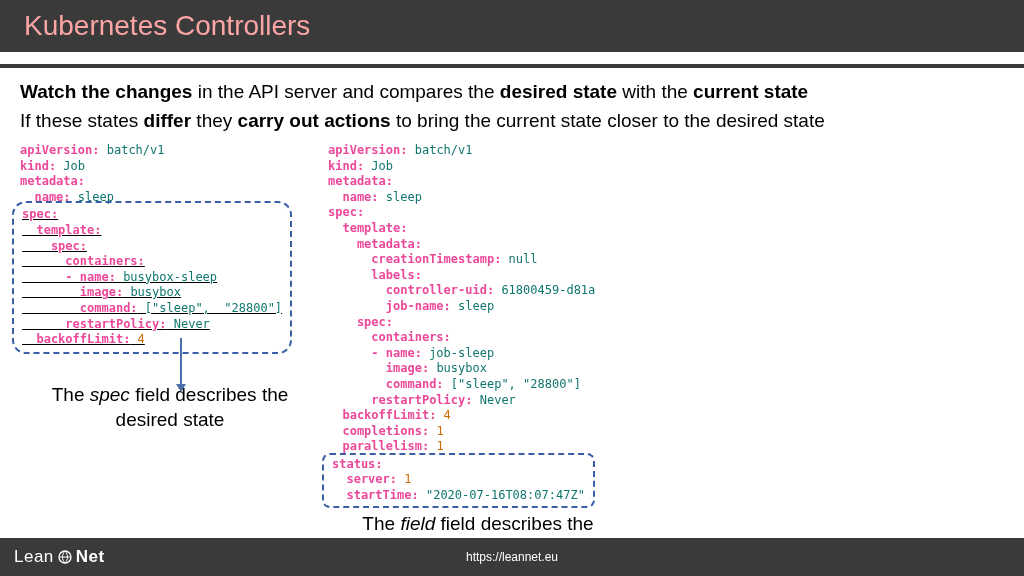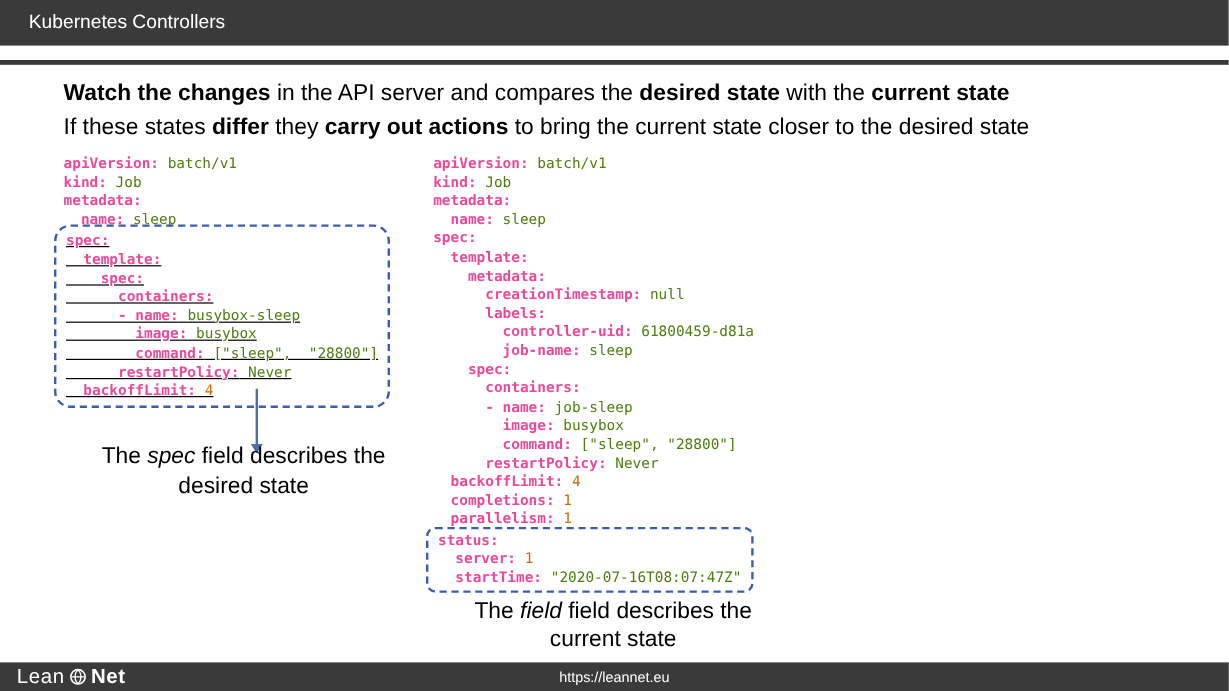--- a/index.html
+++ b/index.html
@@ -1,27 +1,27 @@
 <!DOCTYPE html>
 <html><head>
 <meta charset="utf-8">
 <style>
   * { margin: 0; padding: 0; box-sizing: border-box; }
   html, body { width: 1024px; height: 576px; font-family: "Segoe UI", Arial, sans-serif; overflow: hidden; background: #fff; }
-  .header { background: #3a3a3a; color: #ffffff; padding: 10px 24px; font-size: 16px; font-weight: 300; }
+  .header { background: #3a3a3a; color: #fca5a5; padding: 10px 24px; font-size: 28px; font-weight: 300; }
   .divider { height: 4px; background: #3a3a3a; margin-top: 12px; }
-  .body { padding: 10px 20px 0 20px; margin-left: 33px; }
+  .body { padding: 10px 20px 0 20px; }
   .line1, .line2 { font-size: 19px; color: #000; line-height: 1.5; }
   .line1 b, .line2 b { font-weight: 700; }
   .content { display: flex; gap: 18px; margin-top: 8px; align-items: flex-start; }
   .col-left { width: 290px; position: relative; }
   .col-right { flex: 1; position: relative; }
   pre { font-family: Consolas, Monaco, monospace; font-size: 12px; line-height: 1.3; white-space: pre; }
   .k { color: #ec4899; font-weight: 700; }
-  .v { color: #4d7c0f; }
+  .v { color: #0f766e; }
   .num { color: #d26900; }
   .dash-box {
     border: 2px dashed #3a5fa8;
     border-radius: 14px;
     padding: 4px 8px;
     margin: -4px -8px;
     display: inline-block;
     text-decoration: underline;
   }
   .dash-box-status {
@@ -65,21 +65,21 @@
     font-size: 19px;
     color: #000;
     line-height: 1.25;
   }
   .caption-left i, .caption-right i { font-style: italic; }
   .footer {
     position: absolute;
     bottom: 0; left: 0; right: 0;
     background: #3a3a3a;
     color: #fff;
-    height: 24px;
+    height: 38px;
     display: flex;
     align-items: center;
     justify-content: center;
     font-size: 12px;
     margin-top: 48px;
   }
   .footer .brand {
     position: absolute;
     left: 14px;
     font-size: 17px;

